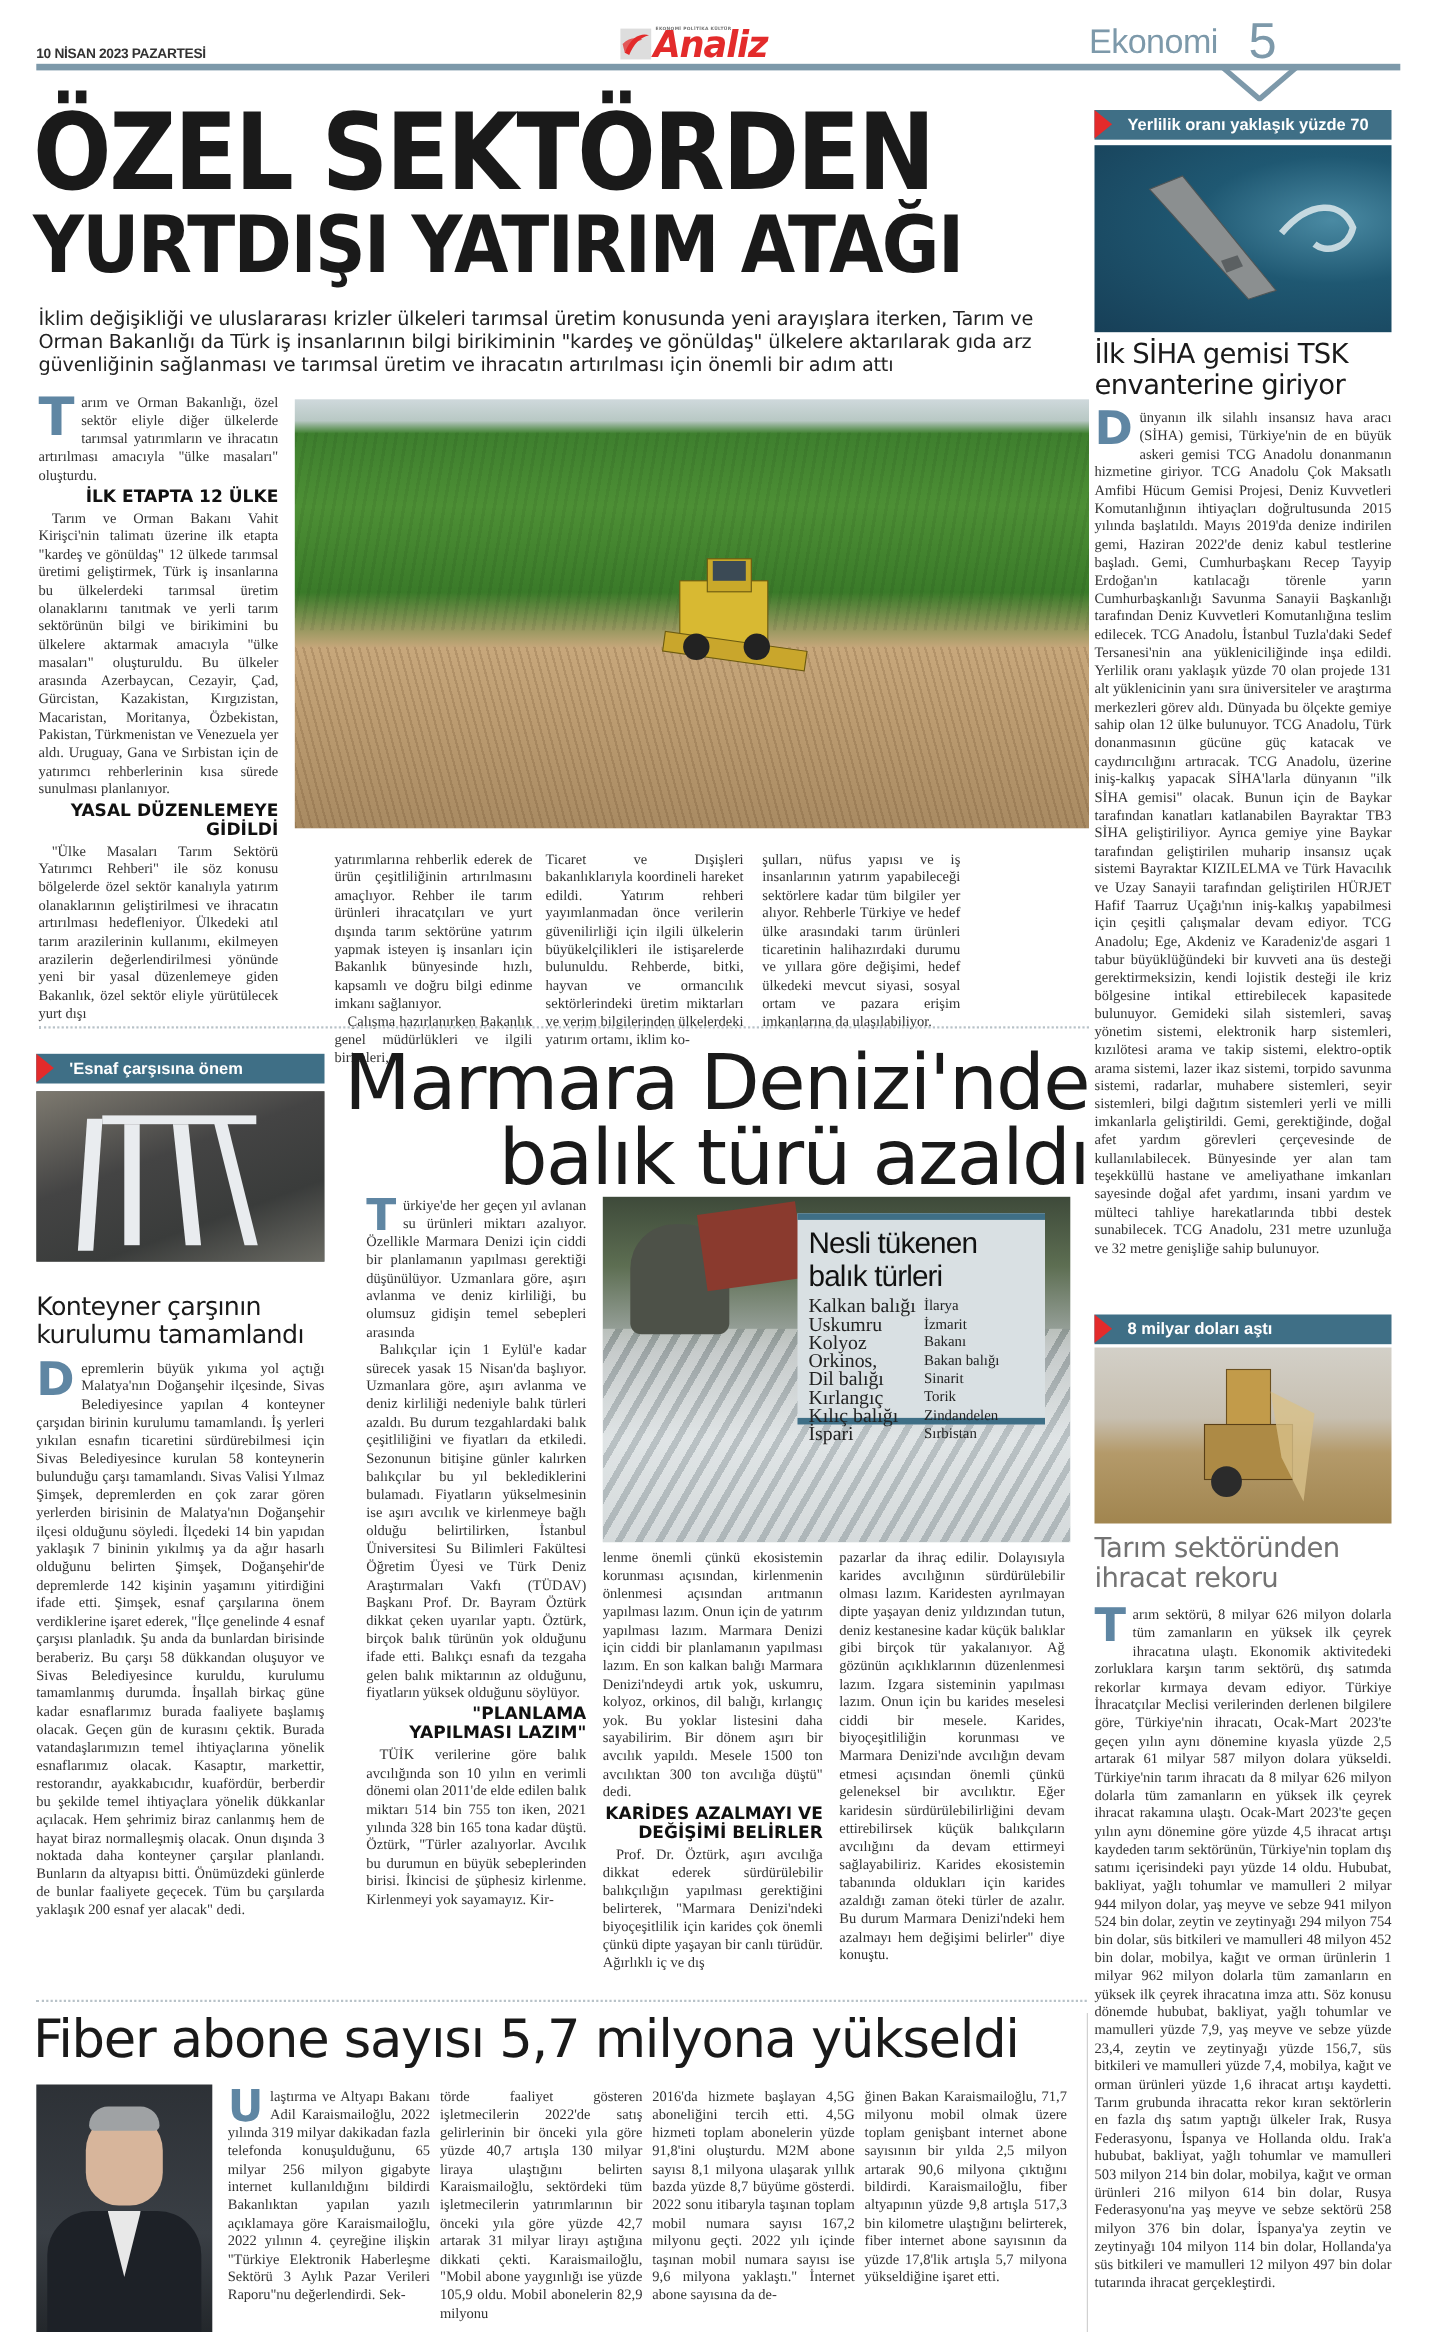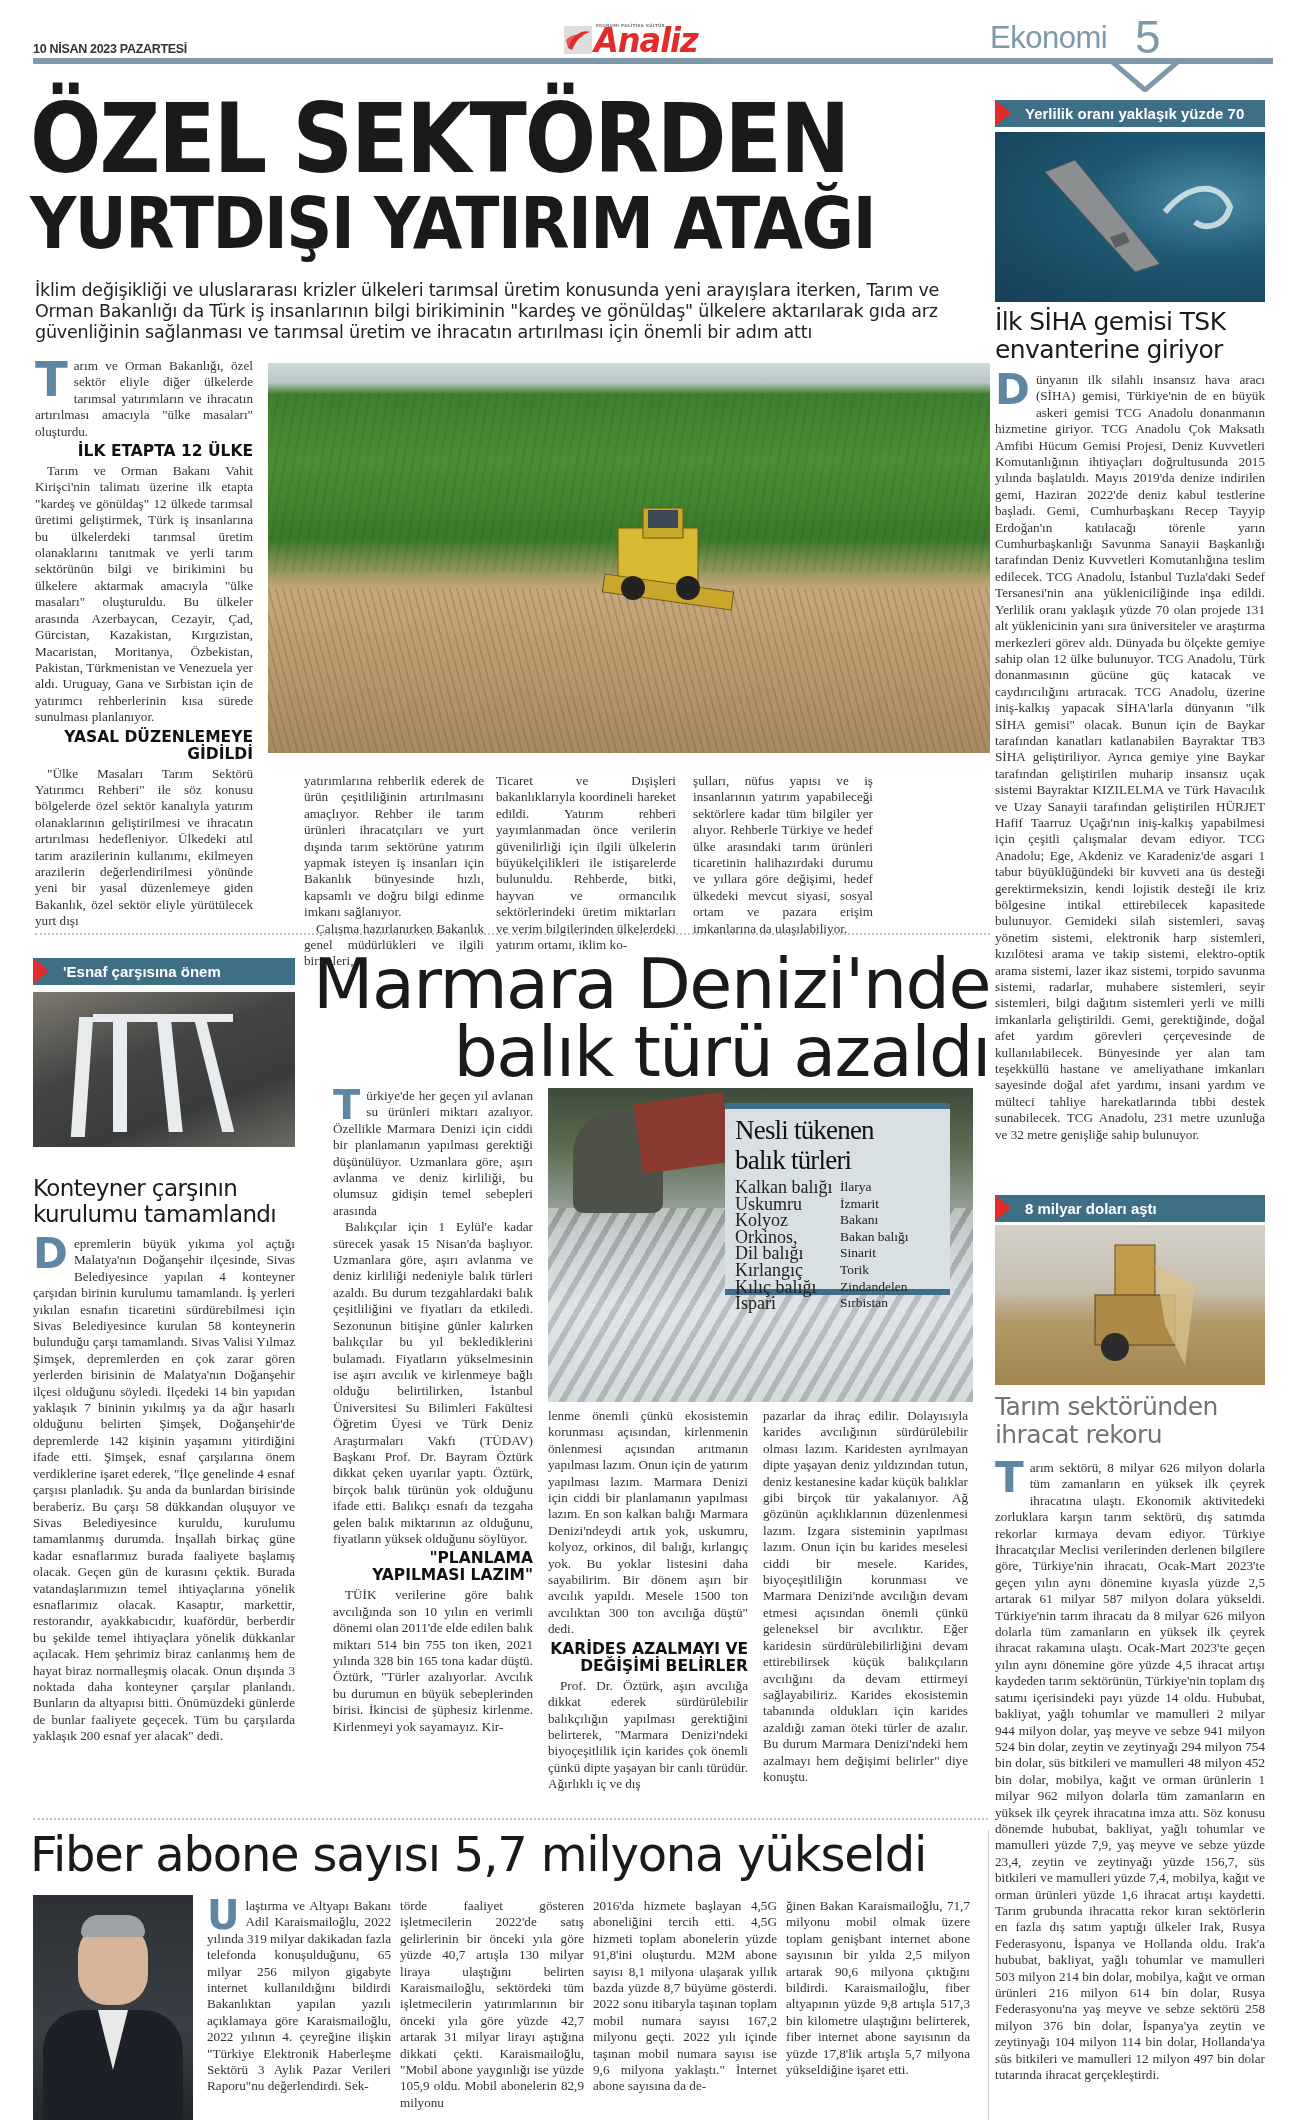--- a/index.html
+++ b/index.html
@@ -140,21 +140,21 @@
   <p>TÜİK verilerine göre balık avcılığında son 10 yılın en verimli dönemi olan 2011'de elde edilen balık miktarı 514 bin 755 ton iken, 2021 yılında 328 bin 165 tona kadar düştü. Öztürk, "Türler azalıyorlar. Avcılık bu durumun en büyük sebeplerinden birisi. İkincisi de şüphesiz kirlenme. Kirlenmeyi yok sayamayız. Kir-</p>
 </div>
 
 <div class="img" style="left:548px;top:1088px;width:425px;height:314px;background:linear-gradient(180deg,#3e4a3a 0%,#5d6e52 20%,#a9b0b0 45%,#cfd6d8 70%,#bfc7c9 100%)">
   <div class="abs" style="left:0;top:120px;width:425px;height:194px;background:repeating-linear-gradient(120deg,rgba(255,255,255,.35) 0 10px,rgba(120,130,135,.25) 10px 16px)"></div>
   <div class="abs" style="left:25px;top:25px;width:90px;height:100px;border-radius:40px 40px 10px 10px;background:#4d5148"></div>
   <div class="abs" style="left:90px;top:10px;width:90px;height:70px;background:#8a3a2e;transform:rotate(-8deg)"></div>
 </div>
 
 <div class="abs" style="left:725px;top:1103px;width:225px;height:192px;background:#d9e0e3;border-top:6px solid #3f6f86;border-bottom:6px solid #3f6f86">
-  <div class="abs" style="left:10px;top:6px;font-family:Liberation Serif, serif;font-size:27px;line-height:30px;color:#111;letter-spacing:-0.8px">
+  <div class="abs" style="left:10px;top:6px;font-family:Liberation Sans, sans-serif;font-size:27px;line-height:30px;color:#111;letter-spacing:-0.8px">
     <div>Nesli tükenen</div>
     <div>balık türleri</div>
   </div>
   <div class="abs" style="left:10px;top:70px;font-family:'Liberation Serif',serif;font-size:18px;line-height:16.6px;color:#222">
     <div>Kalkan balığı</div>
     <div>Uskumru</div>
     <div>Kolyoz</div>
     <div>Orkinos,</div>
     <div>Dil balığı</div>
     <div>Kırlangıç</div>

